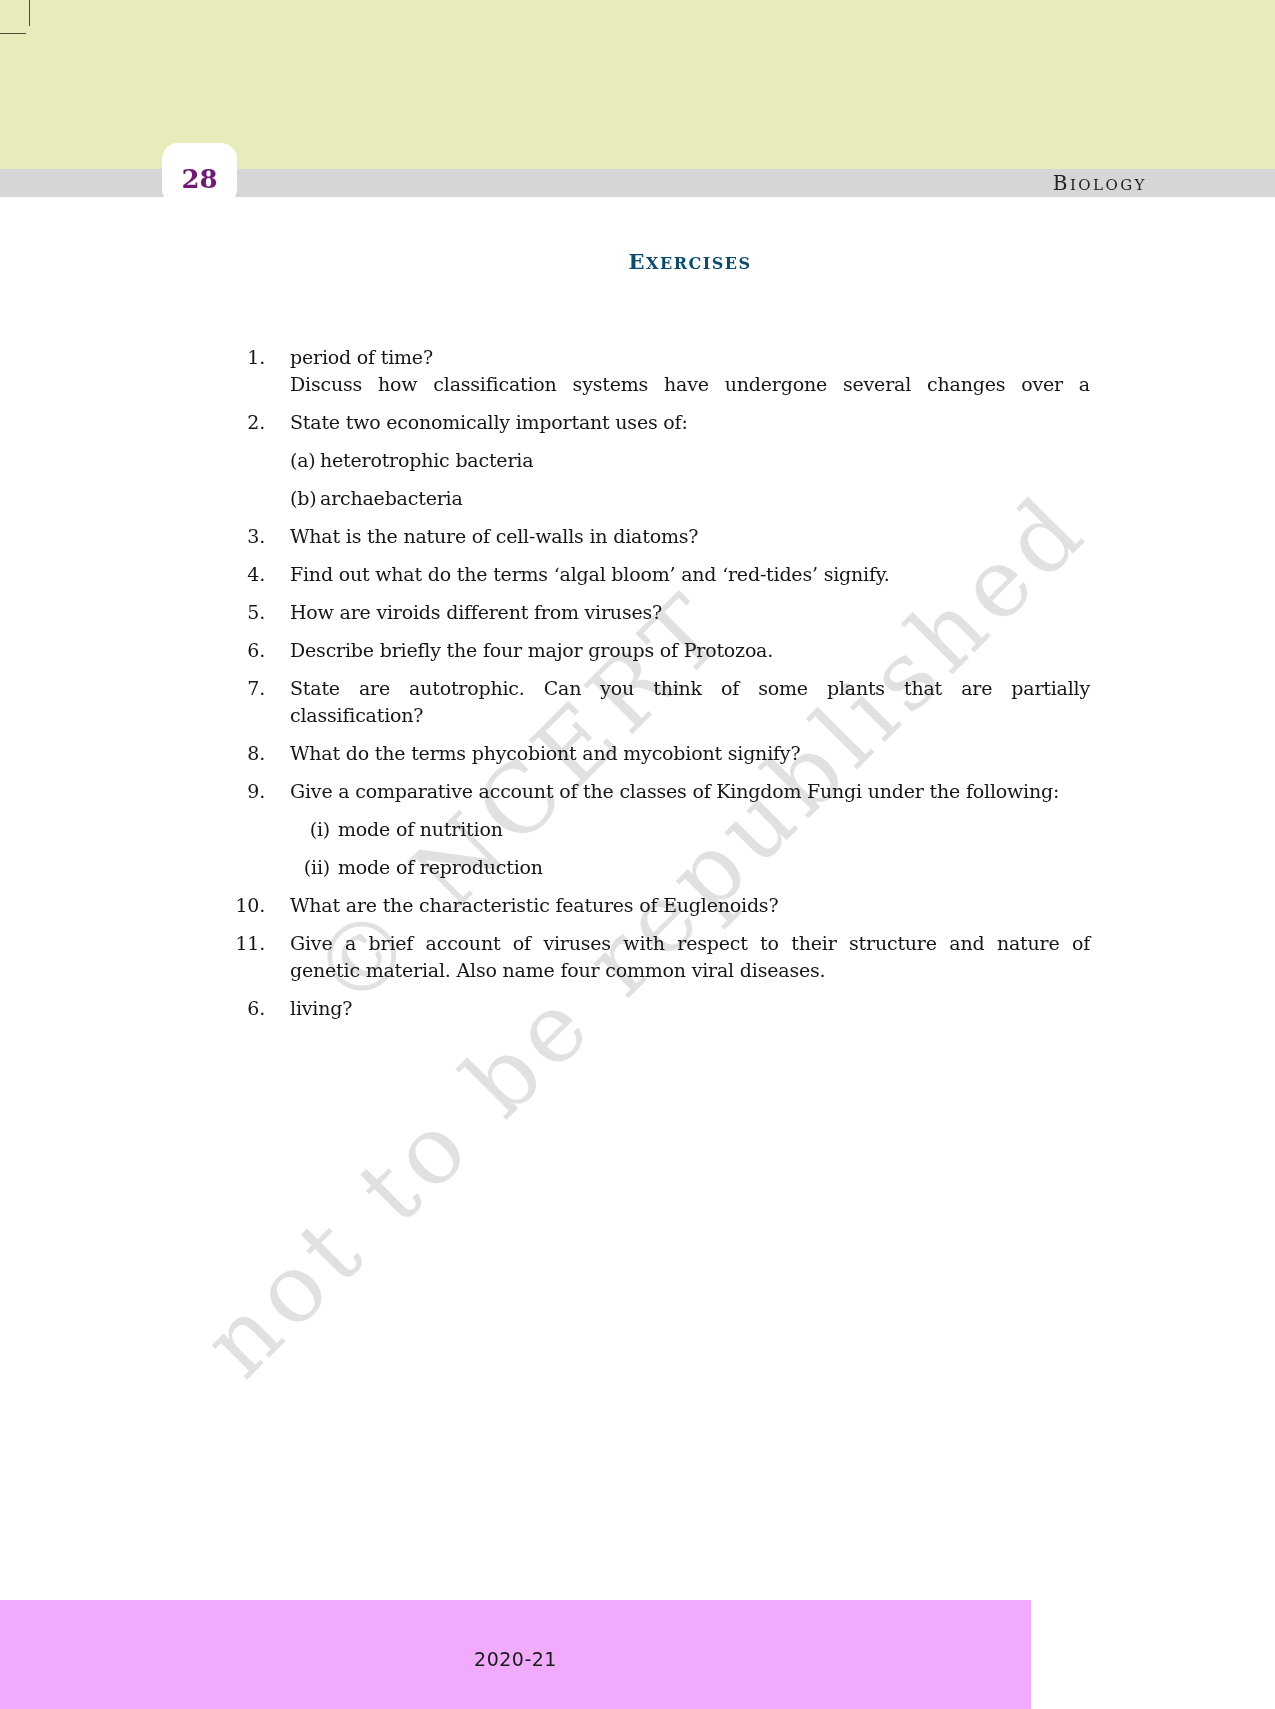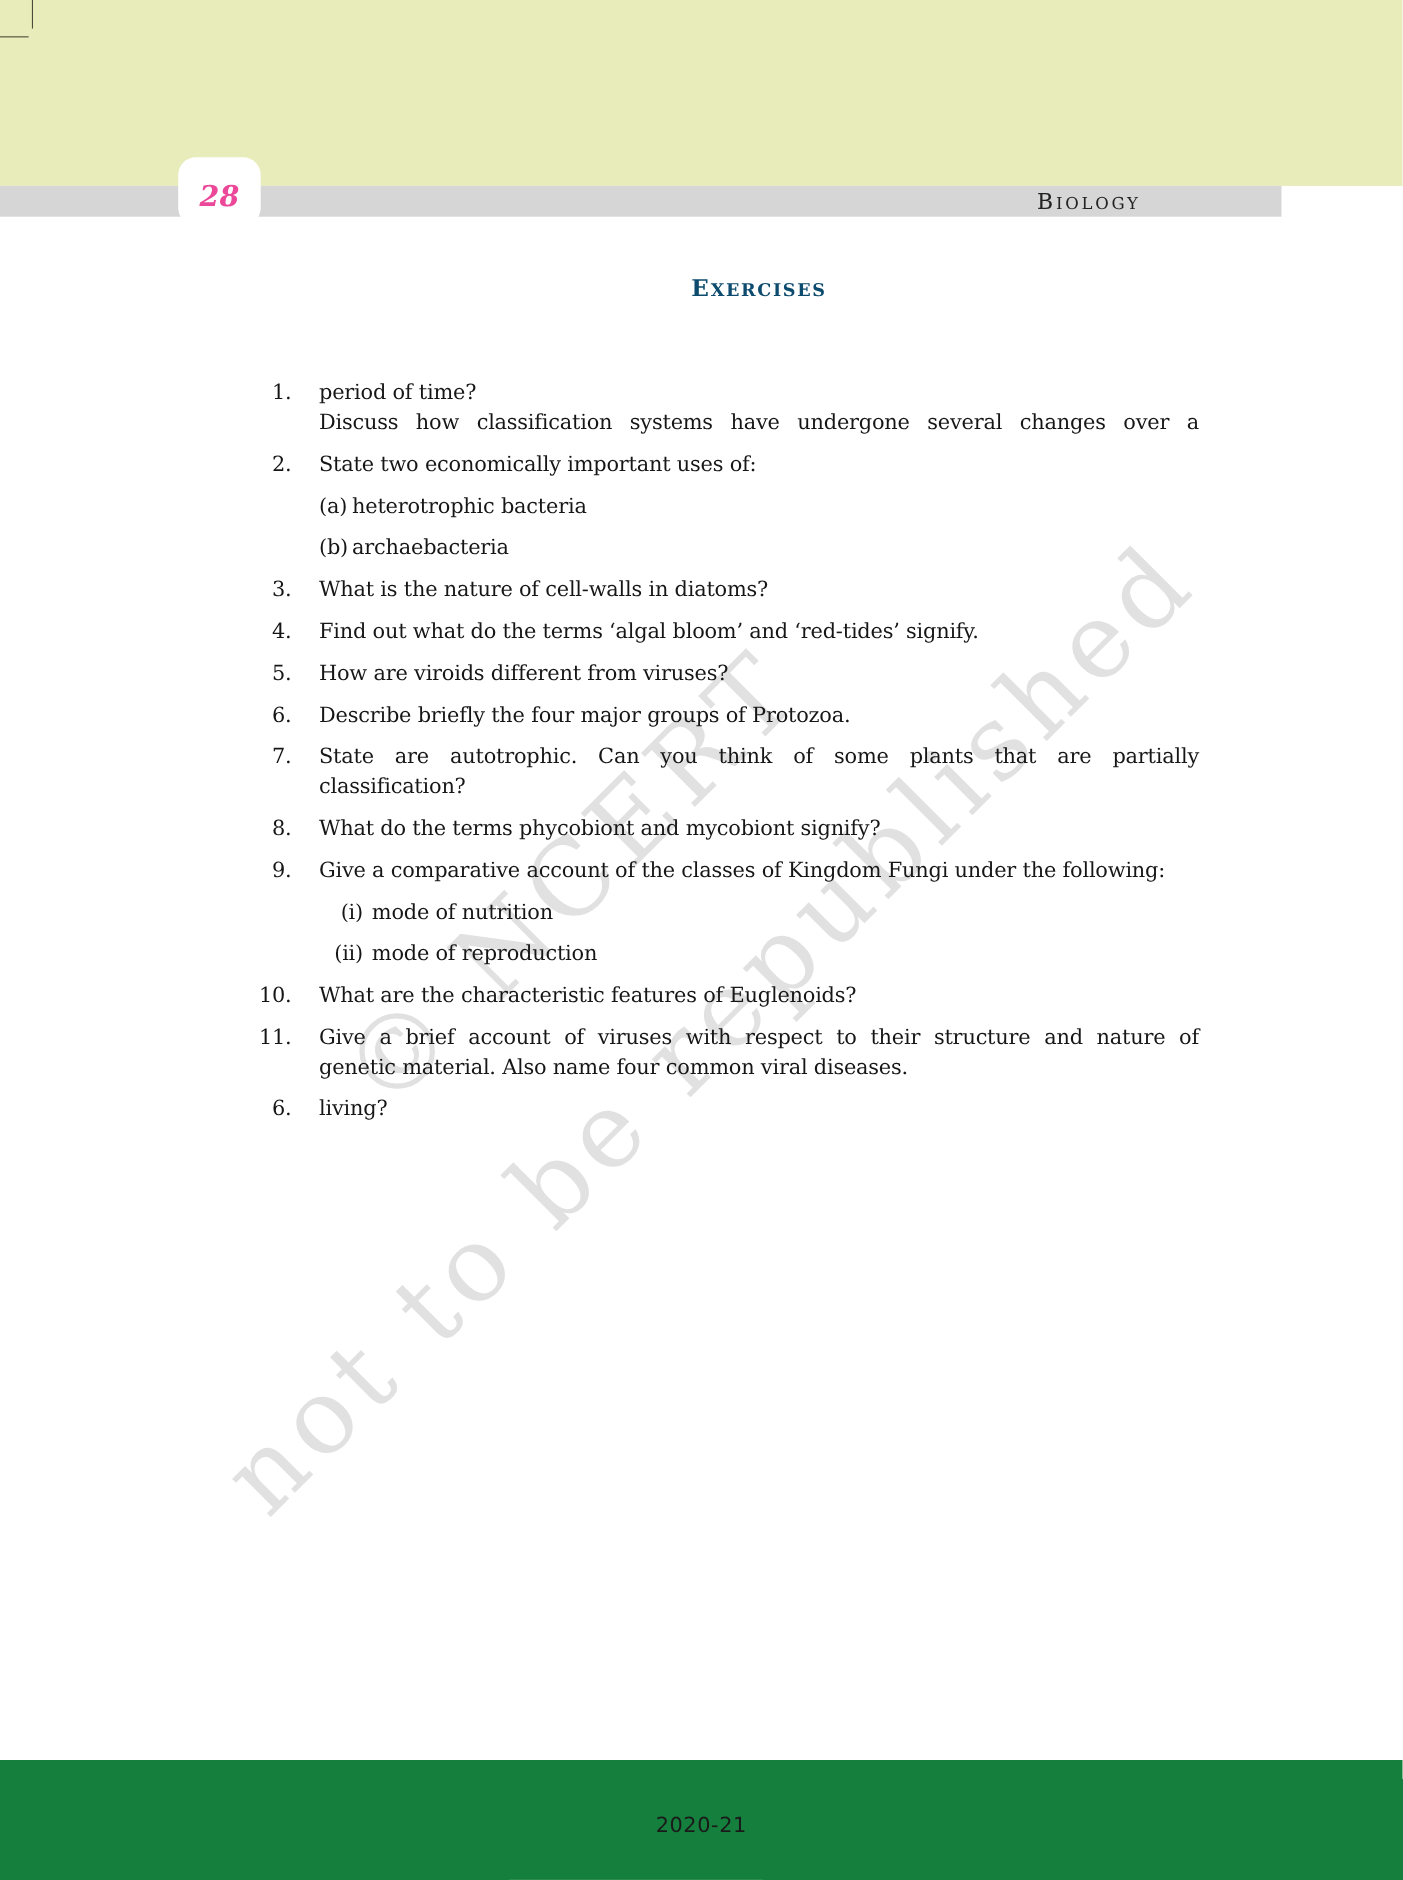--- a/index.html
+++ b/index.html
@@ -15,38 +15,38 @@
   
   .top-band{
     position:absolute;left:0;top:0;width:1275px;height:169px;
     background:#e8ecba;
   }
   .cropmark-v{position:absolute;left:29px;top:0;width:1px;height:26px;background:#4a4a3a;}
   .cropmark-h{position:absolute;left:0;top:33px;width:26px;height:1px;background:#4a4a3a;}
 
   
   .header-band{
-    position:absolute;left:0;top:169px;width:1165px;height:28px;
+    position:absolute;left:0;top:169px;width:1275px;height:28px;
     background:#d6d6d6;
   }
   .subject{
     position:absolute;right:128px;top:0;
     line-height:28px;font-size:15px;letter-spacing:2.5px;color:#222;
     font-family:"DejaVu Serif", serif;
   }
   .subject::first-letter{font-size:20px;}
 
   
   .page-tab{
     position:absolute;left:162px;top:143px;width:75px;height:62px;
     background:#ffffff;border-radius:16px;
     display:flex;justify-content:center;align-items:center;
     padding-top:10px;box-sizing:border-box;
   }
-  .page-num{font-size:26px;font-weight:bold;color:#ec4899;font-style:italic;}
+  .page-num{font-size:26px;font-weight:bold;color:#701a75;}
 
   
   .watermark{position:absolute;inset:0;overflow:hidden;pointer-events:none;}
   .wm-line{
     position:absolute;white-space:nowrap;
     font-family:"DejaVu Serif", serif;
     color:rgba(70,70,70,0.16);
     font-size:95px;letter-spacing:8px;
   }
   .wm-1{left:520px;top:800px;transform:translate(-50%,-50%) rotate(-45deg);}
@@ -73,22 +73,22 @@
   }
   .qtext{font-size:19px;line-height:27px;letter-spacing:-0.2px;}
   .line{text-align:justify;}
   .jline{text-align-last:justify;}
   .sub{margin-top:11px;font-size:19px;line-height:27px;letter-spacing:-0.2px;}
   .slabel-a{display:inline-block;width:30px;}
   .slabel-i{display:inline-block;width:40px;text-align:right;margin-right:8px;}
 
   
   .footer-band{
-    position:absolute;left:0;top:1600px;width:1275px;height:109px;
-    background:#15803d;
+    position:absolute;left:0;top:1600px;width:1031px;height:109px;
+    background:#f0abfc;
     display:flex;justify-content:center;align-items:flex-start;
   }
   .footer-year{
     margin-top:48px;
     font-family:"DejaVu Sans", sans-serif;
     font-size:19px;color:#1a1a1a;letter-spacing:0.5px;
   }
 </style>
 </head>
 <body>

